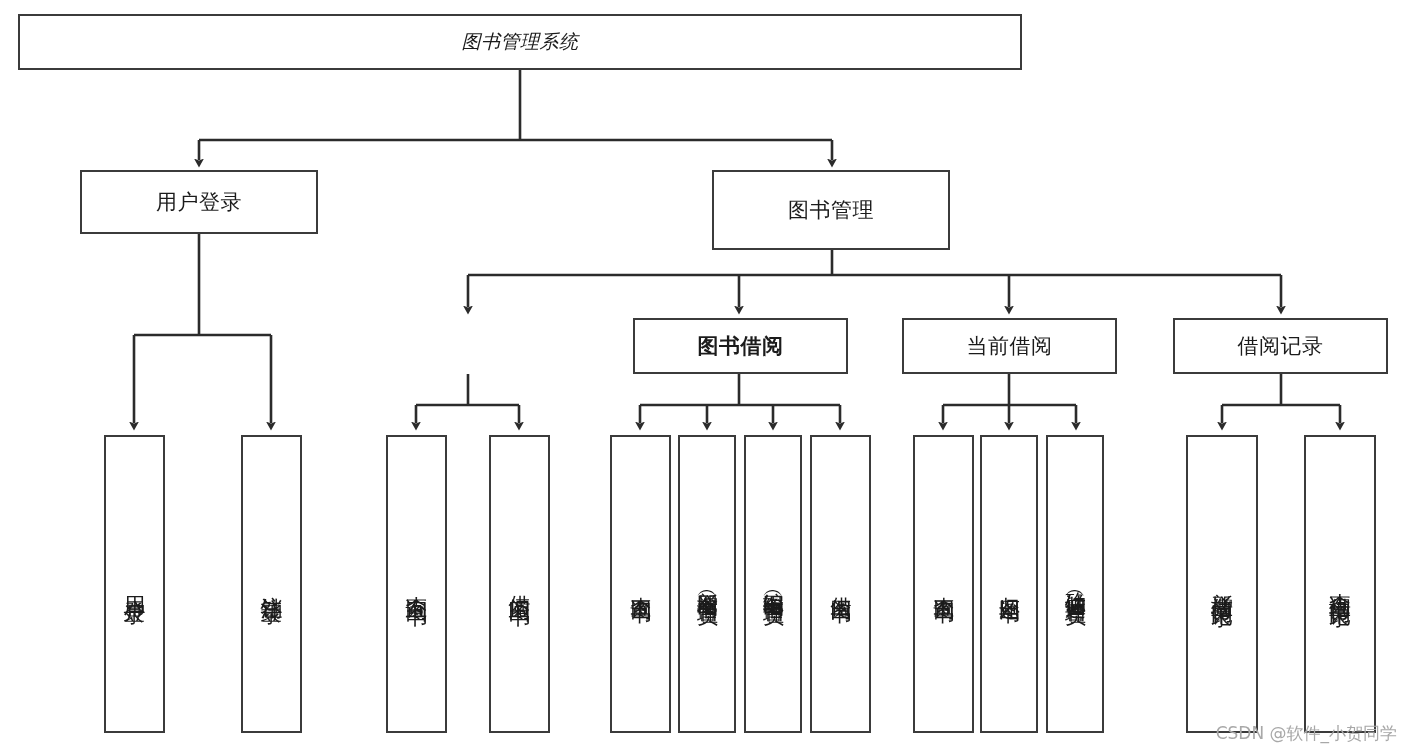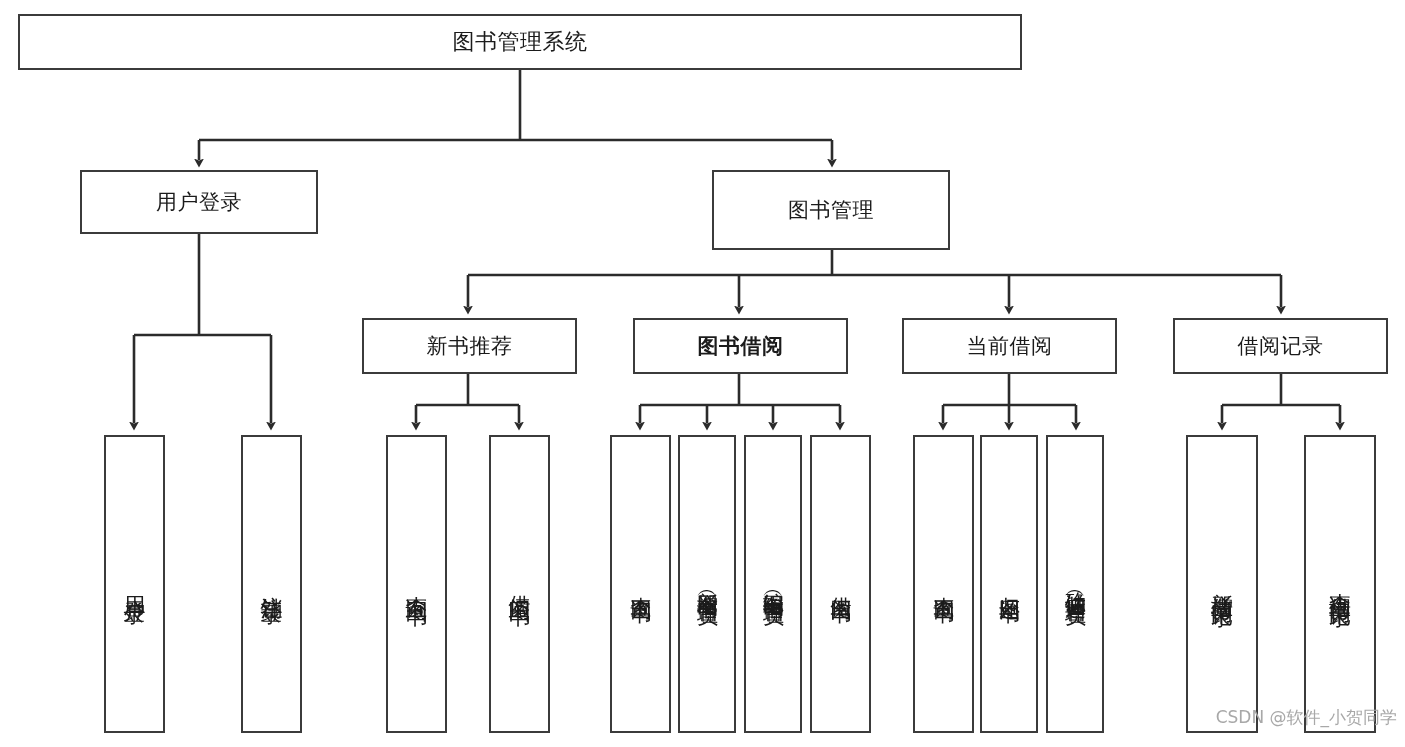--- a/index.html
+++ b/index.html
@@ -46,28 +46,28 @@
     text-align: center;
   }
   .node-box.vertical .node-label {
     writing-mode: vertical-rl;
     text-orientation: upright;
     letter-spacing: 3px;
     font-size: 22px;
     line-height: 1;
     white-space: nowrap;
   }
-  .node-box.root .node-label { font-size: 22px; }
+  .node-box.root .node-label { font-size: 19px; font-style: italic; }
   .node-box.level2 .node-label { font-size: 21px; }
   .node-box.level3 .node-label { font-size: 21px; }
   .node-box.leaf-narrow .node-label { font-size: 21px; letter-spacing: 2px; }
   #watermark {
     position: absolute;
     right: 8px;
-    bottom: 18px;
+    bottom: 2px;
     font-size: 17px;
     color: #a8a8a8;
     white-space: nowrap;
     user-select: none;
   }
 </style>
 </head>
 <body>
 
 <div id="diagram-canvas">
@@ -127,23 +127,20 @@
   </div>
 
   <div class="node-box level2" style="left:80px; top:170px; width:238px; height:64px;">
     <span class="node-label">用户登录</span>
   </div>
 
   <div class="node-box level2" style="left:712px; top:170px; width:238px; height:80px;">
     <span class="node-label">图书管理</span>
   </div>
 
-  <div class="node-box level3" style="left:362px; top:318px; width:215px; height:56px;">
-    <span class="node-label">新书推荐</span>
-  </div>
 
   <div class="node-box level3" style="left:633px; top:318px; width:215px; height:56px;font-weight:bold;">
     <span class="node-label">图书借阅</span>
   </div>
 
   <div class="node-box level3" style="left:902px; top:318px; width:215px; height:56px;">
     <span class="node-label">当前借阅</span>
   </div>
 
   <div class="node-box level3" style="left:1173px; top:318px; width:215px; height:56px;">

